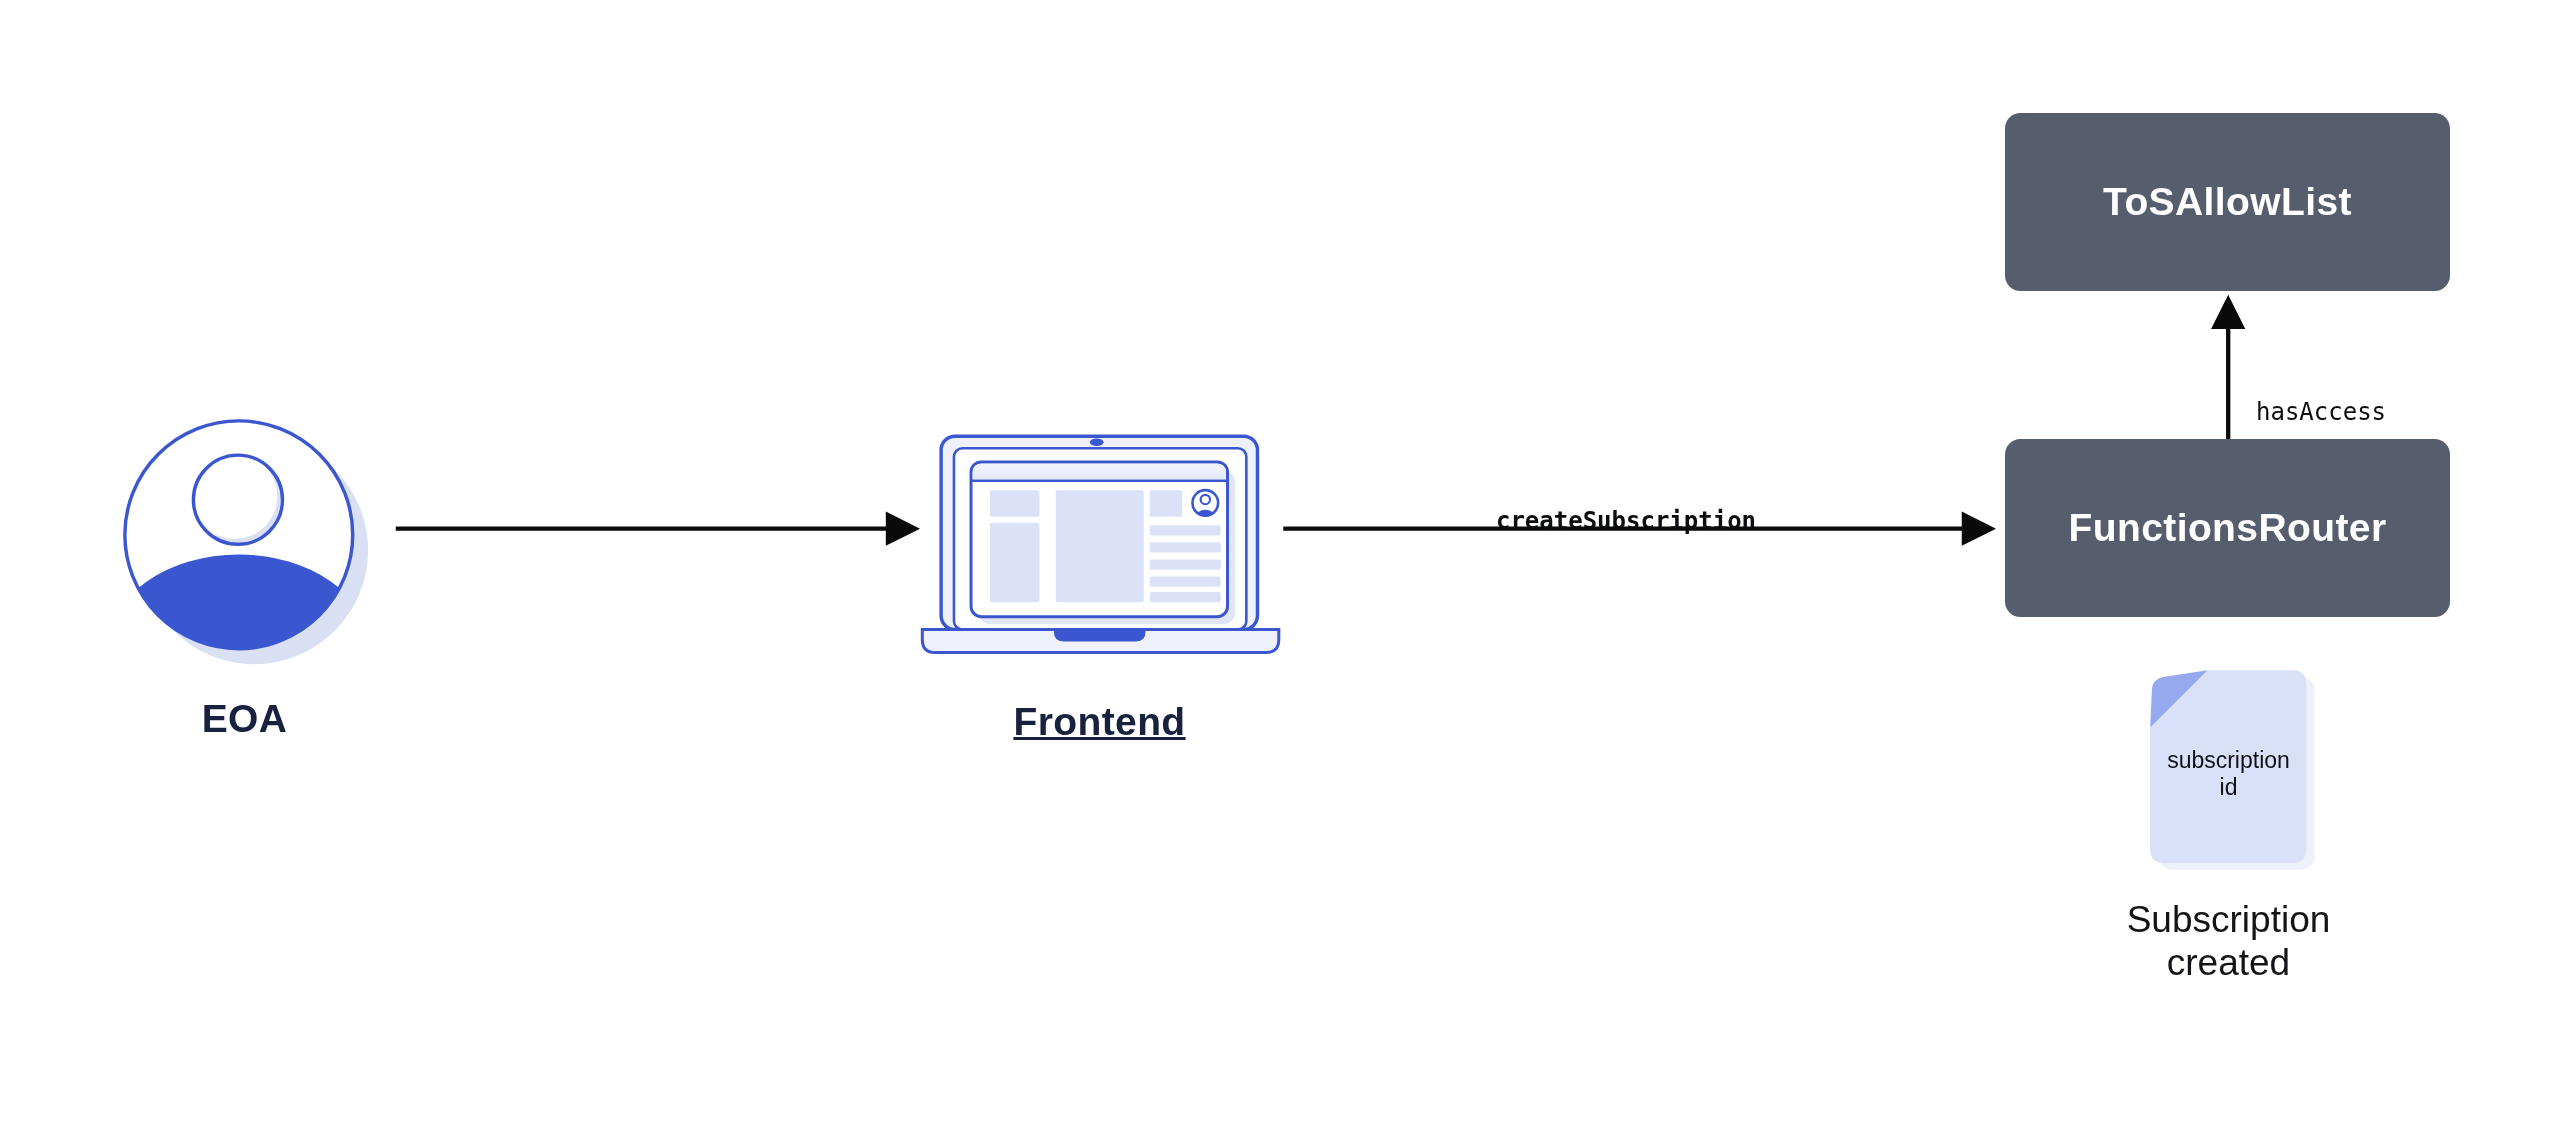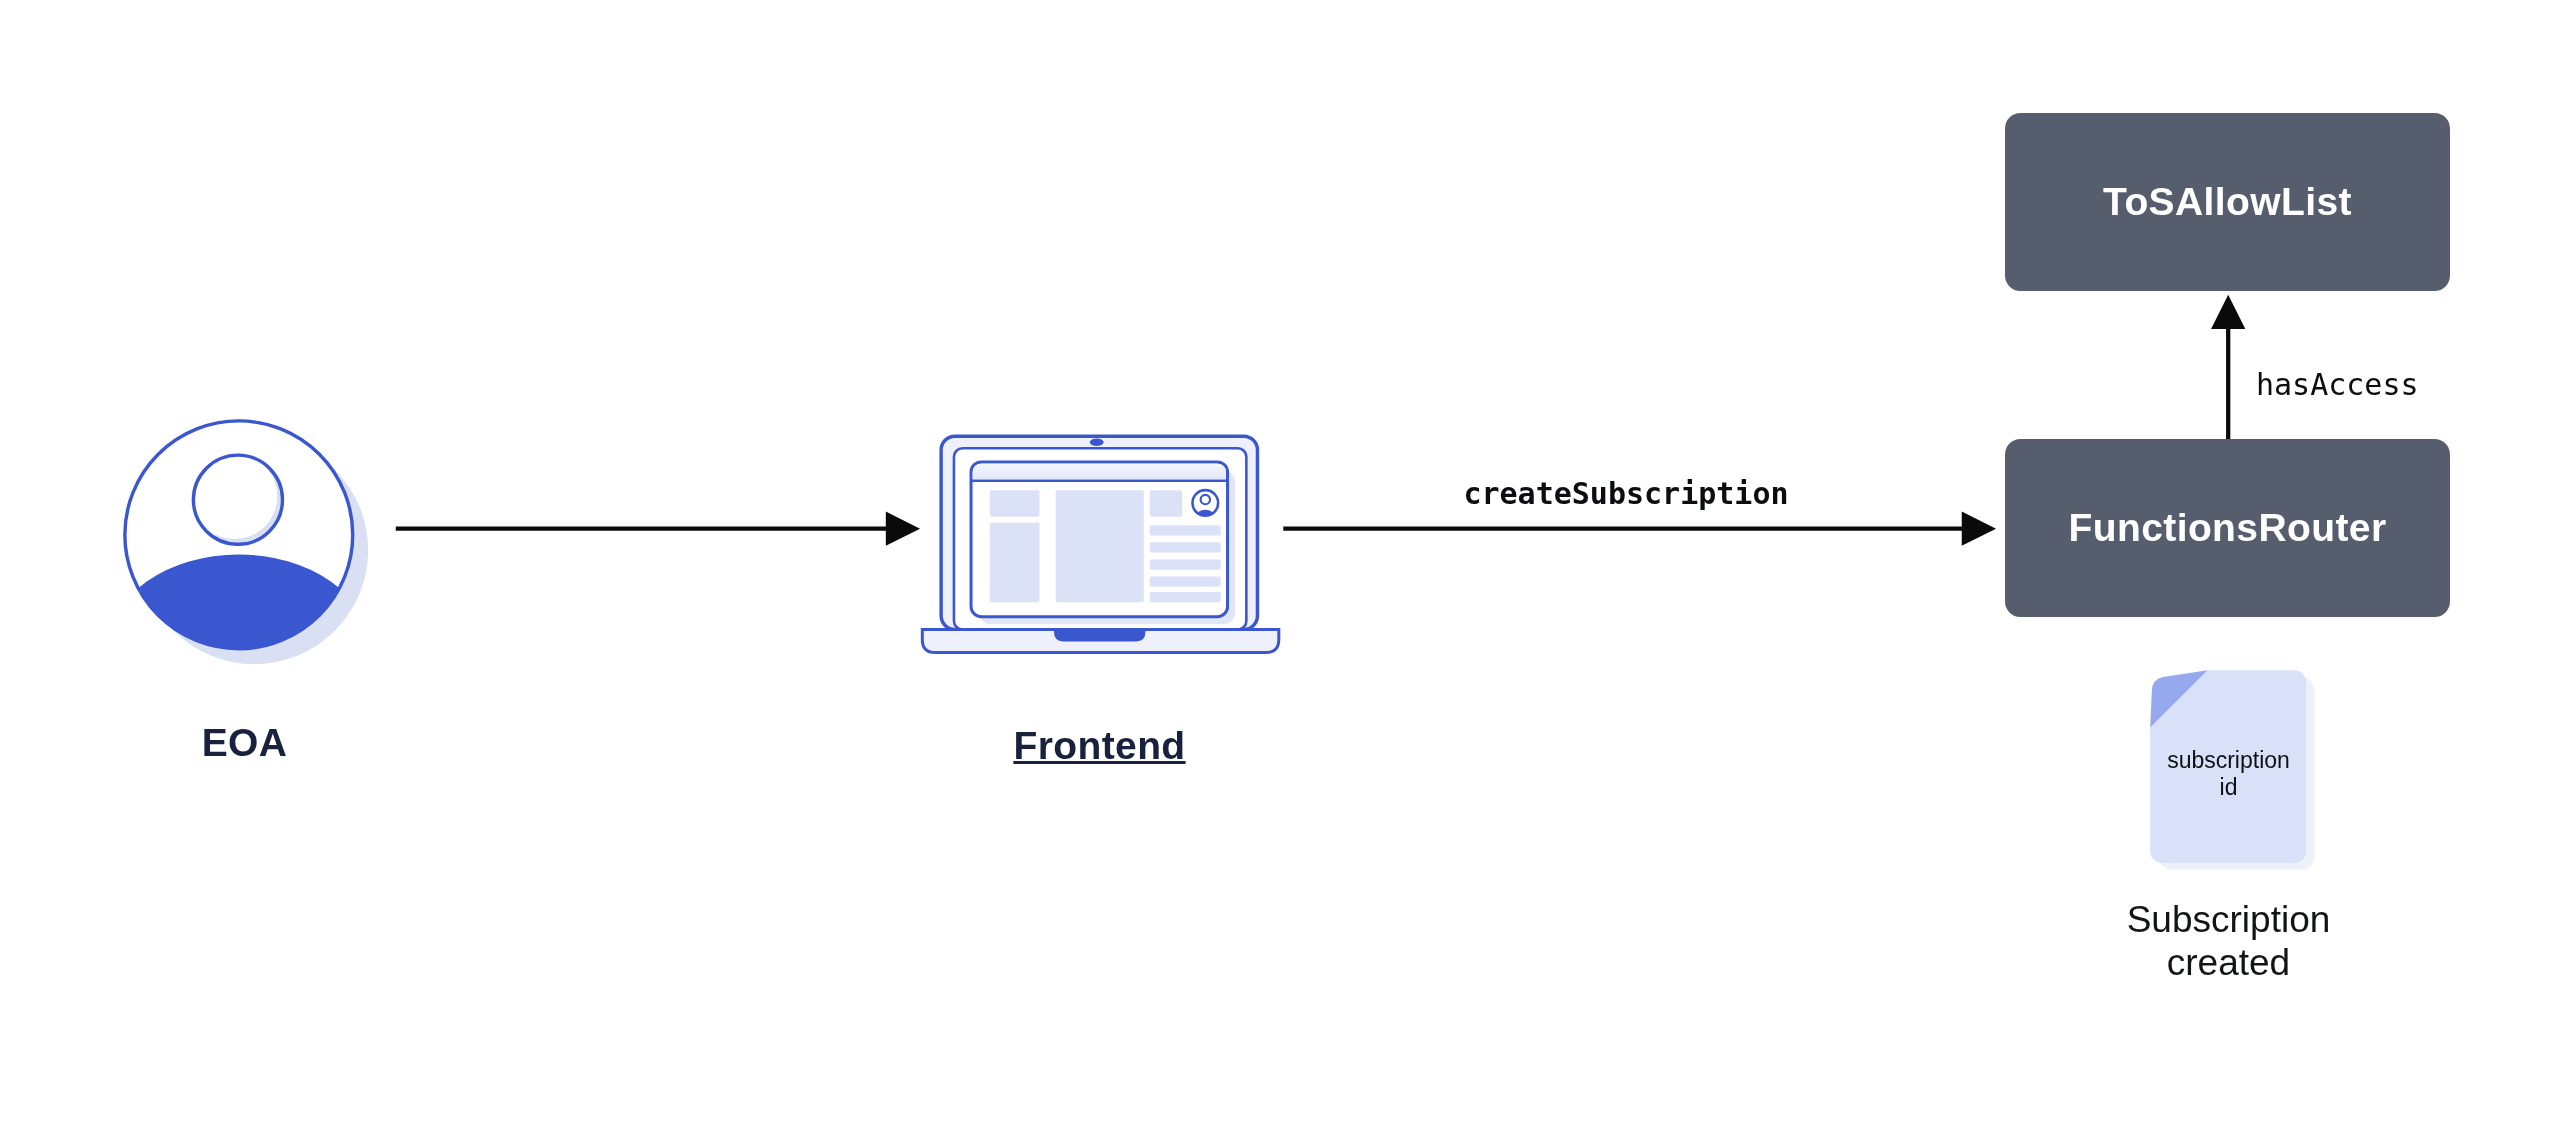--- a/index.html
+++ b/index.html
@@ -8,25 +8,25 @@
     --navy-label:#18213d; --black:#0c0d10; --laptop-fill:#eef1fb; --white:#ffffff;
   }
   html,body{margin:0;padding:0;background:#fff;}
   #canvas{
     position:relative; width:2576px; height:1131px; background:#fff; overflow:hidden;
     font-family:"Liberation Sans", sans-serif;
   }
   .abs{position:absolute;}
   .node-label{
     font-size:39px; font-weight:bold; color:var(--navy-label);
-    text-align:center; line-height:39px; letter-spacing:0.4px;margin-top:24px;
+    text-align:center; line-height:39px; letter-spacing:0.4px;
   }
   .mono-label{
-    font-family:"DejaVu Sans Mono", monospace; font-size:30px; color:var(--black);
-    line-height:41px; white-space:nowrap;
+    font-family:"DejaVu Sans Mono", monospace; font-size:24px; color:var(--black);
+    line-height:41px; white-space:nowrap;margin-top:28px;
   }
   .contract-box{
     background:var(--slate); border-radius:15.4px;
     display:flex; align-items:center; justify-content:center;
   }
   .contract-box .box-label{
     color:var(--white); font-size:39px; font-weight:bold; letter-spacing:0.4px;
   }
   .doc-text{
     font-size:23px; line-height:27.4px; color:#0e1116; text-align:center; font-weight:500;

